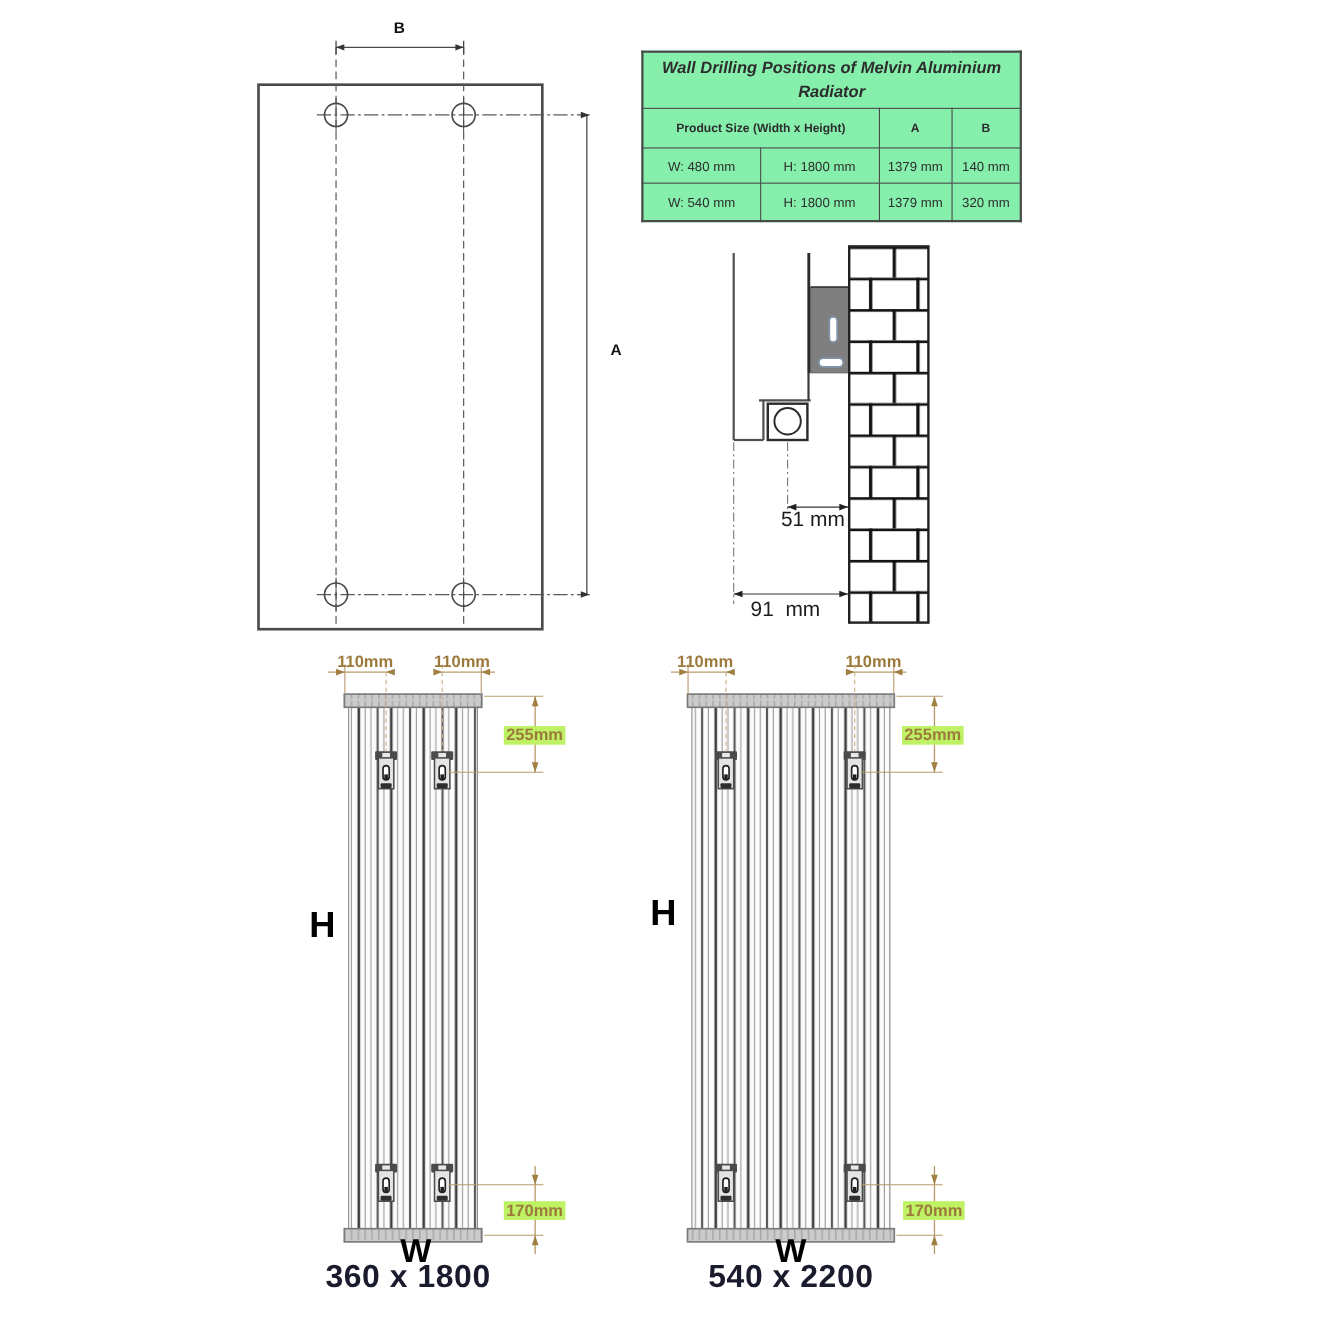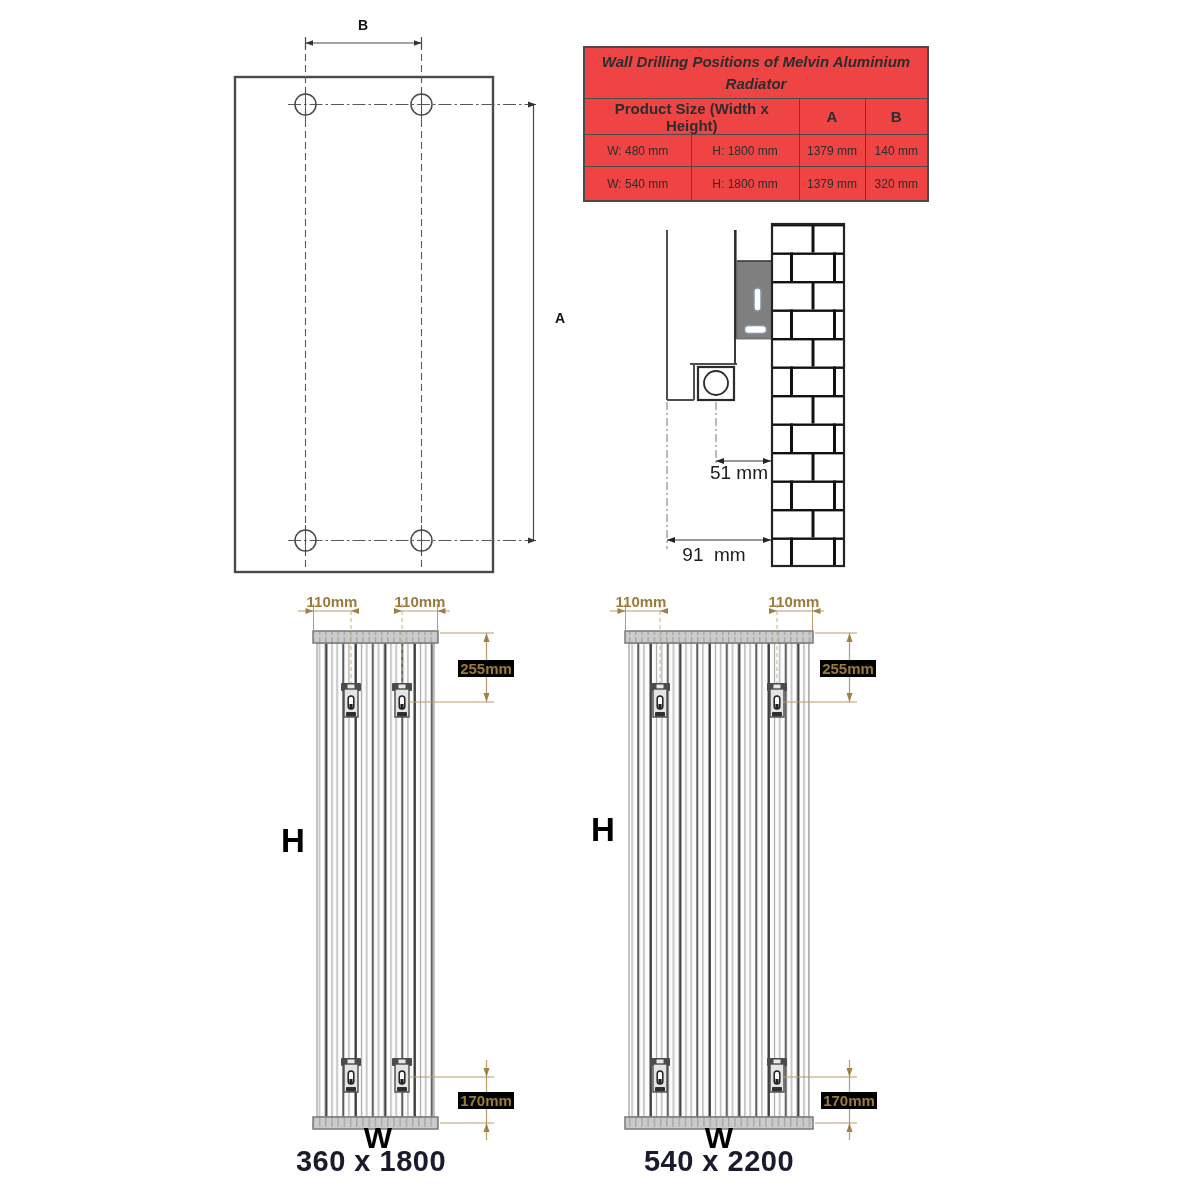--- a/index.html
+++ b/index.html
@@ -4,35 +4,35 @@
 <style>
   html,body{margin:0;padding:0;background:#ffffff;}
   #page{position:relative;width:1200px;height:1200px;background:#fff;overflow:hidden;
         font-family:"Liberation Sans",sans-serif;}
   #lineart{position:absolute;left:0;top:0;}
 
   
   .lbl{position:absolute;text-align:center;color:#1b1b1b;line-height:1.05;}
   .letter{font-size:14px;font-weight:700;color:#111;}
   .dim{font-size:15px;font-weight:700;color:#9c7a3c;}
-  .dim-bg{background:#000000;padding:0 2px;}
+  .dim-bg{background:#bef264;padding:0 2px;}
   .mm{font-size:19px;color:#1c1c1c;}
   .pre{white-space:pre;}
   .big{font-size:33px;font-weight:700;color:#000;}
   .wlab{font-size:30px;font-weight:700;color:#000;}
   .size{font-size:29px;font-weight:700;color:#1b1b2e;letter-spacing:.5px;}
 
   
   #spec-table{position:absolute;left:583px;top:46px;width:344px;border-collapse:collapse;
-              table-layout:fixed;background:#ef4444;}
+              table-layout:fixed;background:#86efac;}
   #spec-table td{border:1.6px solid #4a4a4a;text-align:center;vertical-align:middle;
                  padding:0 3px;color:#2d2d2d;}
   #spec-table{border:2.2px solid #4a4a4a;}
   td.t-title{font-size:15px;font-weight:700;font-style:italic;color:#c01d22;height:50px;line-height:1.45;}
-  td.t-head{font-size:15px;font-weight:700;color:#111;height:35px;}
+  td.t-head{font-size:11px;font-weight:700;color:#111;height:35px;}
   td.t-cell{font-size:12px;height:31px;}
   tr.r2 td{height:33px;}
 </style>
 </head>
 <body>
 
 <div id="page">
 
   <svg id="lineart" width="1200" height="1200" viewBox="0 0 1200 1200">
     <defs>

